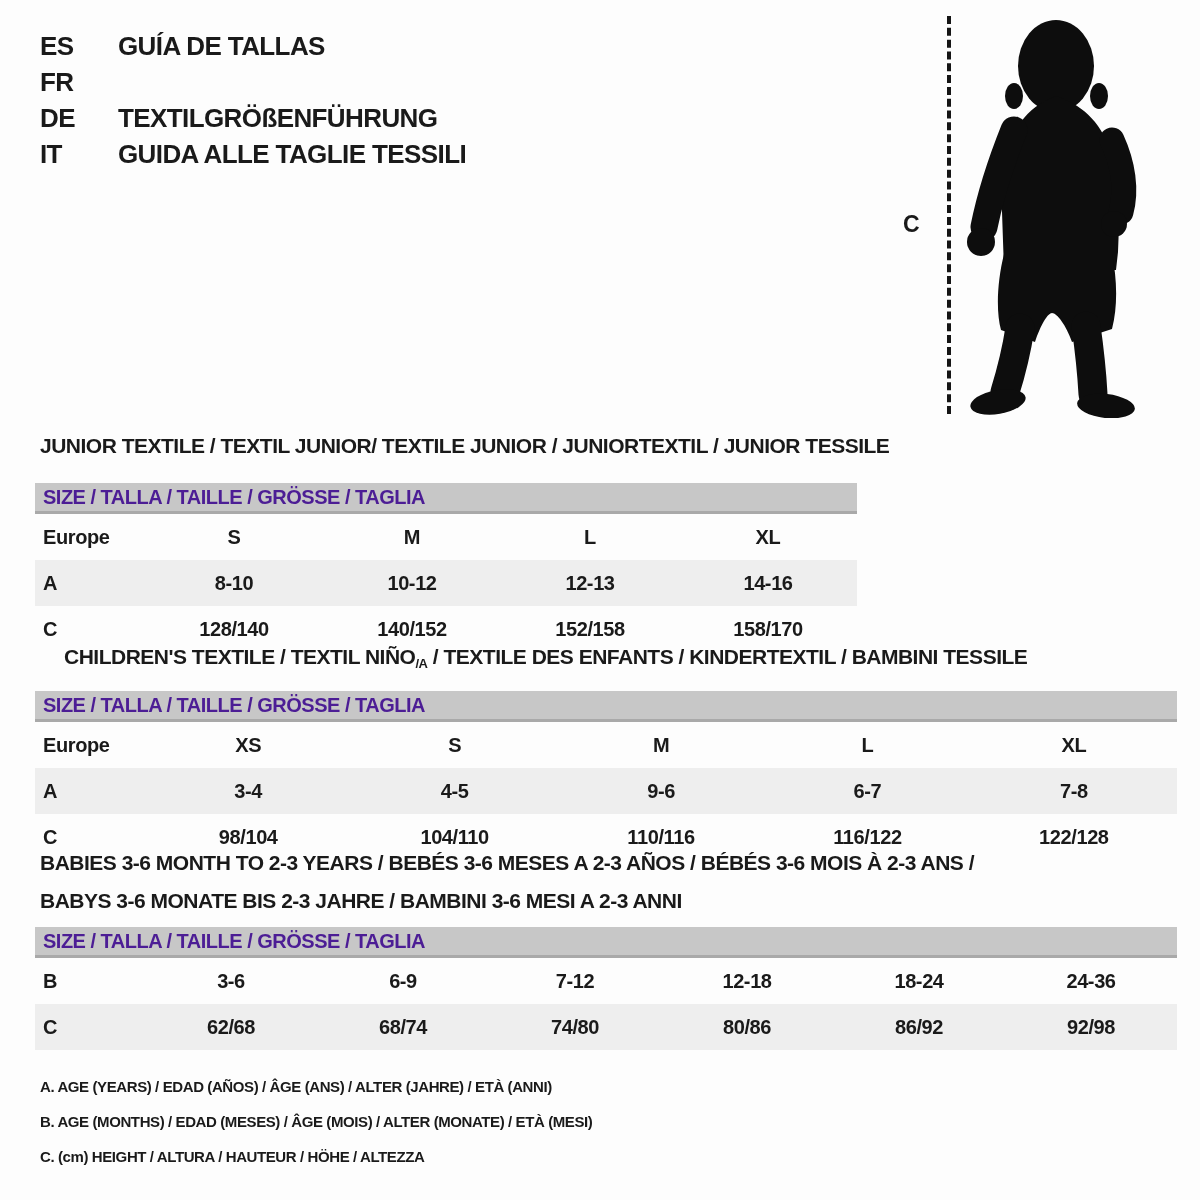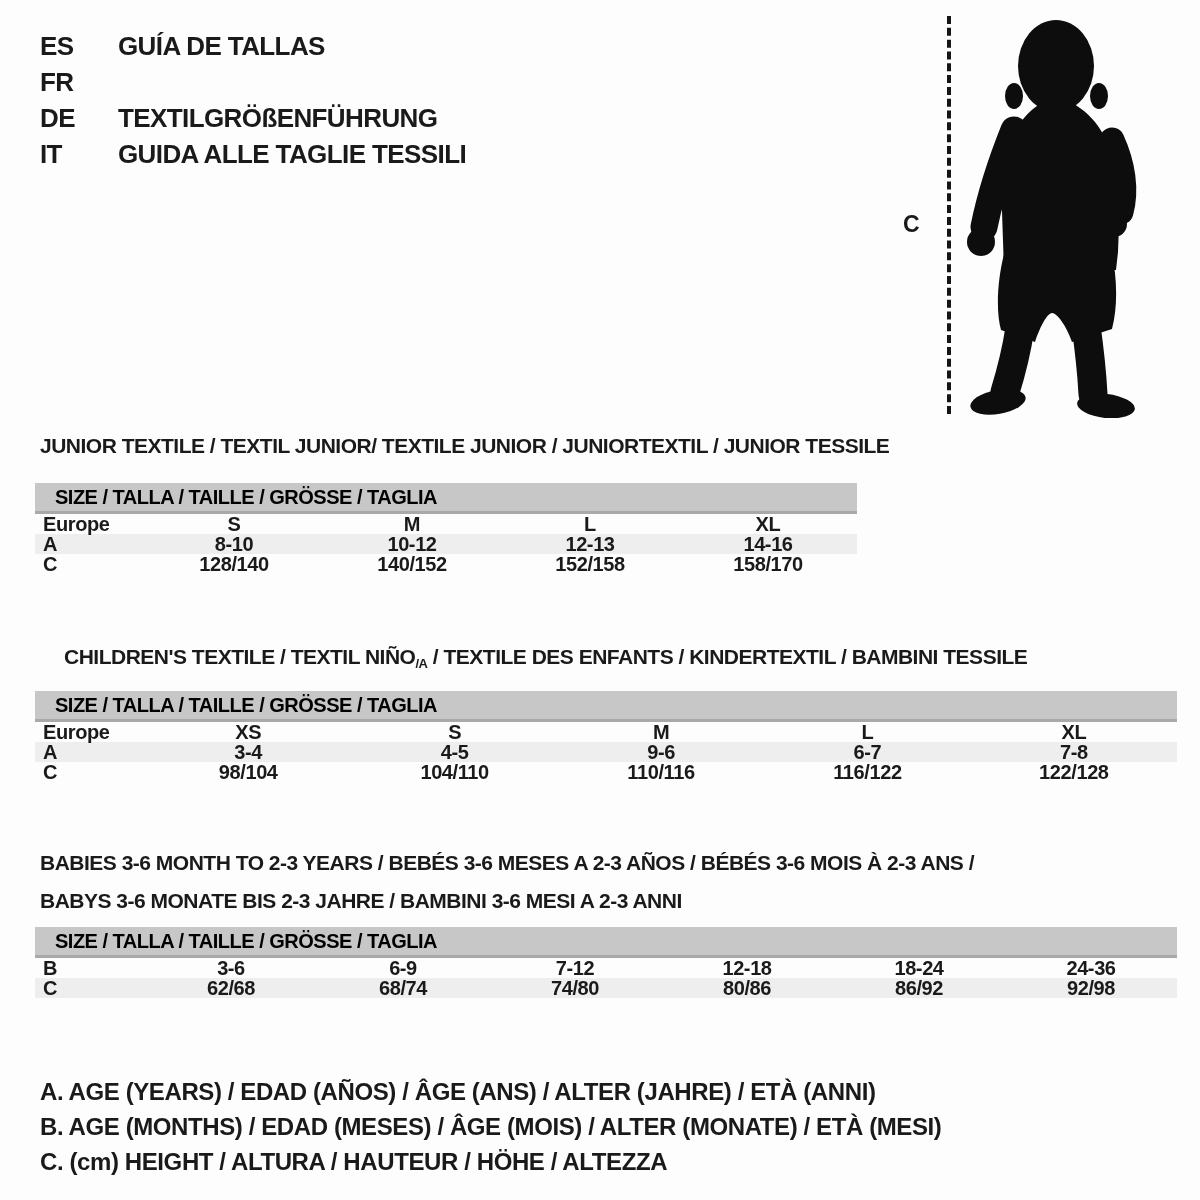--- a/index.html
+++ b/index.html
@@ -22,30 +22,30 @@
   .dash-line { left:947px; top:16px; height:398px; width:0; border-left:4px dashed #151515; }
   .c-label   { left:903px; top:211px; font-size:23px; }
   .silhouette{ left:962px; top:12px; }
 
   
   .section-title { font-size:21px; letter-spacing:-0.5px; white-space:nowrap; }
   .sub-a { font-size:13px; position:relative; top:4px; }
 
   .size-table { }
   .size-bar {
-    height:28px; line-height:28px; padding-left:20px;
+    height:28px; line-height:28px; padding-left:8px;
     background:#c7c7c7; border-bottom:3px solid #a9a9a9;
-    color:#000000; font-size:20px; letter-spacing:-0.5px;
+    color:#4c1d95; font-size:20px; letter-spacing:-0.5px;
   }
-  .trow { display:flex; height:20px; align-items:center; font-size:20px; letter-spacing:-0.4px; }
+  .trow { display:flex; height:46px; align-items:center; font-size:20px; letter-spacing:-0.4px; }
   .trow.shaded { background:#eeeeee; }
   .tlabel { width:110px; flex:0 0 110px; padding-left:8px; box-sizing:border-box; }
   .tcell  { flex:1; text-align:center; }
 
-  .footnote { font-size:24px; letter-spacing:-0.4px; white-space:nowrap; }
+  .footnote { font-size:15px; letter-spacing:-0.4px; white-space:nowrap; }
 </style>
 </head>
 <body>
 
 <div class="abs lang-block">
   <div class="lang-row">
     <span class="lang-code">ES</span>
     <span class="lang-title">GUÍA DE TALLAS</span>
   </div>
   <div class="lang-row">

